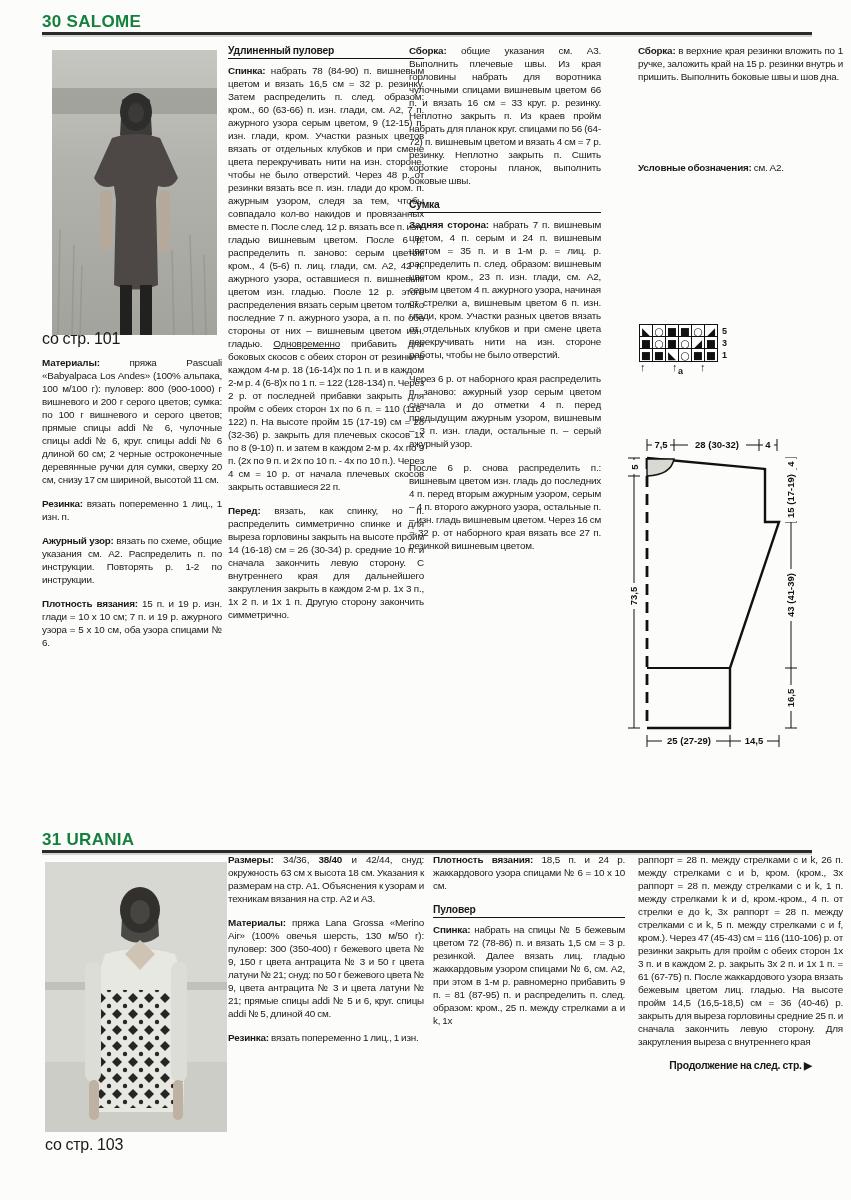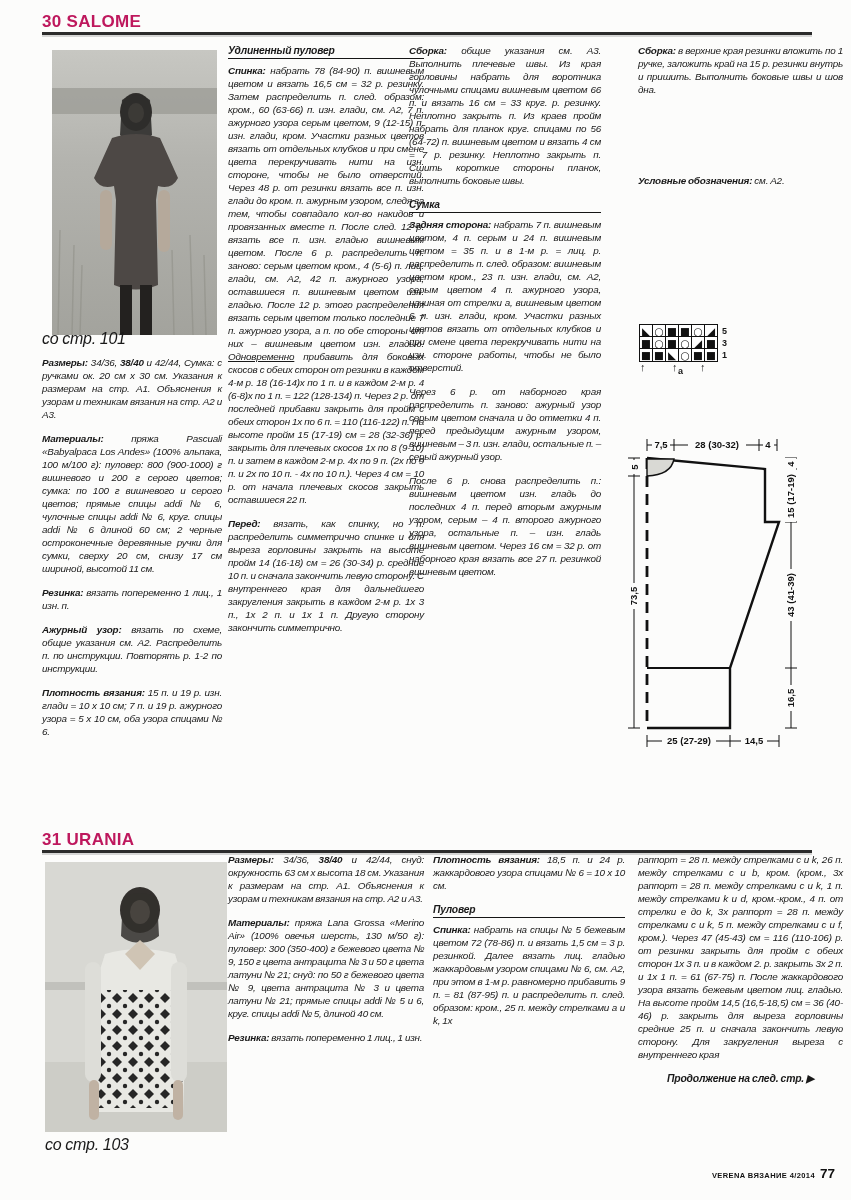--- a/index.html
+++ b/index.html
@@ -1,22 +1,22 @@
 <!DOCTYPE html>
 <html><head>
 <meta charset="utf-8">
 <style>
   html,body{margin:0;padding:0;}
   body{width:851px;height:1200px;background:#e9e9e7;font-family:"Liberation Sans",sans-serif;}
   .page{position:relative;width:851px;height:1200px;background:#fcfcfb;overflow:hidden;color:#161616;}
 
-  .sec-title{position:absolute;font-size:17px;font-weight:bold;letter-spacing:.3px;color:#be185d;}
+  .sec-title{position:absolute;font-size:17px;font-weight:bold;letter-spacing:.3px;color:#15803d;}
   .sec-rule{position:absolute;height:3px;background:#2b2b2b;box-shadow:0 2px 0 rgba(0,0,0,.15);}
 
-  .col{position:absolute;text-align:justify;font-size:9.9px;line-height:13px;letter-spacing:-.2px;word-spacing:-.5px;color:#191919;font-style:italic;}
+  .col{position:absolute;text-align:justify;font-size:9.9px;line-height:13px;letter-spacing:-.2px;word-spacing:-.5px;color:#191919;}
   .col p{margin:0 0 11px 0;}
   .col b{font-weight:bold;}
   .uline{text-decoration:underline;}
   .subhead{font-weight:bold;border-bottom:1.4px solid #151515;padding-bottom:1px;margin:0 0 5px 0;font-size:10.3px;}
   .caption{font-size:16px;margin:0 0 9px 0;text-align:left;}
 
   .photo{position:absolute;overflow:hidden;background:#b9b9b5;box-shadow:0 0 0 1px #d8d8d4 inset;}
 
   
   .symchart{position:absolute;}
@@ -69,21 +69,20 @@
       <path d="M60,88 Q84,80 108,88 L126,128 Q120,140 106,136 L104,150 L106,235 Q84,244 62,235 L64,150 L62,136 Q48,140 42,128 Z" fill="#4d4845"></path>
       <rect x="48" y="140" width="12" height="60" rx="6" fill="#b5a99b"></rect>
       <rect x="106" y="140" width="12" height="62" rx="6" fill="#b5a99b"></rect>
       <rect x="68" y="235" width="12" height="50" fill="#23211f"></rect>
       <rect x="88" y="235" width="12" height="50" fill="#23211f"></rect>
     </svg>
   </div>
 
   <div class="col" style="left:42px;top:332px;width:180px;">
     <p class="caption">со стр. 101</p>
-    <p><b>Размеры:</b><span> 34/36, </span><b>38/40</b><span> и 42/44, Сумка: с ручками ок. 20 см х 30 см. Указания к размерам на стр. А1. Объяснения к узорам и техникам вязания на стр. А2 и А3.</span></p>
     <p><b>Материалы:</b><span> пряжа Pascuali «Babyalpaca Los Andes» (100% альпака, 100 м/100 г): пуловер: 800 (900-1000) г вишневого и 200 г серого цветов; сумка: по 100 г вишневого и серого цветов; прямые спицы addi № 6, чулочные спицы addi № 6, круг. спицы addi № 6 длиной 60 см; 2 черные остроконечные деревянные ручки для сумки, сверху 20 см, снизу 17 см шириной, высотой 11 см.</span></p>
     <p><b>Резинка:</b><span> вязать попеременно 1 лиц., 1 изн. п.</span></p>
     <p><b>Ажурный узор:</b><span> вязать по схеме, общие указания см. А2. Распределить п. по инструкции. Повторять р. 1-2 по инструкции.</span></p>
     <p><b>Плотность вязания:</b><span> 15 п. и 19 р. изн. глади = 10 х 10 см; 7 п. и 19 р. ажурного узора = 5 х 10 см, оба узора спицами № 6.</span></p>
   </div>
 
   <div class="col" style="left:228px;top:44px;width:196px;">
     <div class="subhead">Удлиненный пуловер</div>
     <p><b>Спинка:</b><span> набрать 78 (84-90) п. вишневым цветом и вязать 16,5 см = 32 р. резинку. Затем распределить п. след. образом: кром., 60 (63-66) п. изн. глади, см. А2, 7 п. ажурного узора серым цветом, 9 (12-15) п. изн. глади, кром. Участки разных цветов вязать от отдельных клубков и при смене цвета перекручивать нити на изн. стороне, чтобы не было отверстий. Через 48 р. от резинки вязать все п. изн. глади до кром. п. ажурным узором, следя за тем, чтобы совпадало кол-во накидов и провязанных вместе п. После след. 12 р. вязать все п. изн. гладью вишневым цветом. После 6 р. распределить п. заново: серым цветом кром., 4 (5-6) п. лиц. глади, см. А2, 42 п. ажурного узора, оставшиеся п. вишневым цветом изн. гладью. После 12 р. этого распределения вязать серым цветом только последние 7 п. ажурного узора, а п. по обе стороны от них – вишневым цветом изн. гладью. </span><span class="uline">Одновременно</span><span> прибавить для боковых скосов с обеих сторон от резинки в каждом 4-м р. 18 (16-14)х по 1 п. и в каждом 2-м р. 4 (6-8)х по 1 п. = 122 (128-134) п. Через 2 р. от последней прибавки закрыть для пройм с обеих сторон 1х по 6 п. = 110 (116-122) п. На высоте пройм 15 (17-19) см = 28 (32-36) р. закрыть для плечевых скосов 1х по 8 (9-10) п. и затем в каждом 2-м р. 4х по 9 п. (2х по 9 п. и 2х по 10 п. - 4х по 10 п.). Через 4 см = 10 р. от начала плечевых скосов закрыть оставшиеся 22 п.</span></p>
     <p><b>Перед:</b><span> вязать, как спинку, но п. распределить симметрично спинке и для выреза горловины закрыть на высоте пройм 14 (16-18) см = 26 (30-34) р. средние 10 п. и сначала закончить левую сторону. С внутреннего края для дальнейшего закругления закрыть в каждом 2-м р. 1х 3 п., 1х 2 п. и 1х 1 п. Другую сторону закончить симметрично.</span></p>
@@ -263,17 +262,14 @@
     <p><b>Плотность вязания:</b><span> 18,5 п. и 24 р. жаккардового узора спицами № 6 = 10 х 10 см.</span></p>
     <div class="subhead">Пуловер</div>
     <p><b>Спинка:</b><span> набрать на спицы № 5 бежевым цветом 72 (78-86) п. и вязать 1,5 см = 3 р. резинкой. Далее вязать лиц. гладью жаккардовым узором спицами № 6, см. А2, при этом в 1-м р. равномерно прибавить 9 п. = 81 (87-95) п. и распределить п. след. образом: кром., 25 п. между стрелками а и k, 1х</span></p>
   </div>
 
   <div class="col" style="left:638px;top:853px;width:205px;">
     <p><span>раппорт = 28 п. между стрелками с и k, 26 п. между стрелками с и b, кром. (кром., 3х раппорт = 28 п. между стрелками с и k, 1 п. между стрелками k и d, кром.-кром., 4 п. от стрелки е до k, 3х раппорт = 28 п. между стрелками с и k, 5 п. между стрелками с и f, кром.). Через 47 (45-43) см = 116 (110-106) р. от резинки закрыть для пройм с обеих сторон 1х 3 п. и в каждом 2. р. закрыть 3х 2 п. и 1х 1 п. = 61 (67-75) п. После жаккардового узора вязать бежевым цветом лиц. гладью. На высоте пройм 14,5 (16,5-18,5) см = 36 (40-46) р. закрыть для выреза горловины средние 25 п. и сначала закончить левую сторону. Для закругления выреза с внутреннего края</span></p>
     <p class="cont-line">Продолжение на след. стр. ▶</p>
   </div>
 
-  <div class="footer" style="left:600px;top:1164px;width:235px;">
-    <span class="mag">VERENA ВЯЗАНИЕ 4/2014</span><span class="pnum">77</span>
-  </div>
 
 </div>
 
 </body></html>

